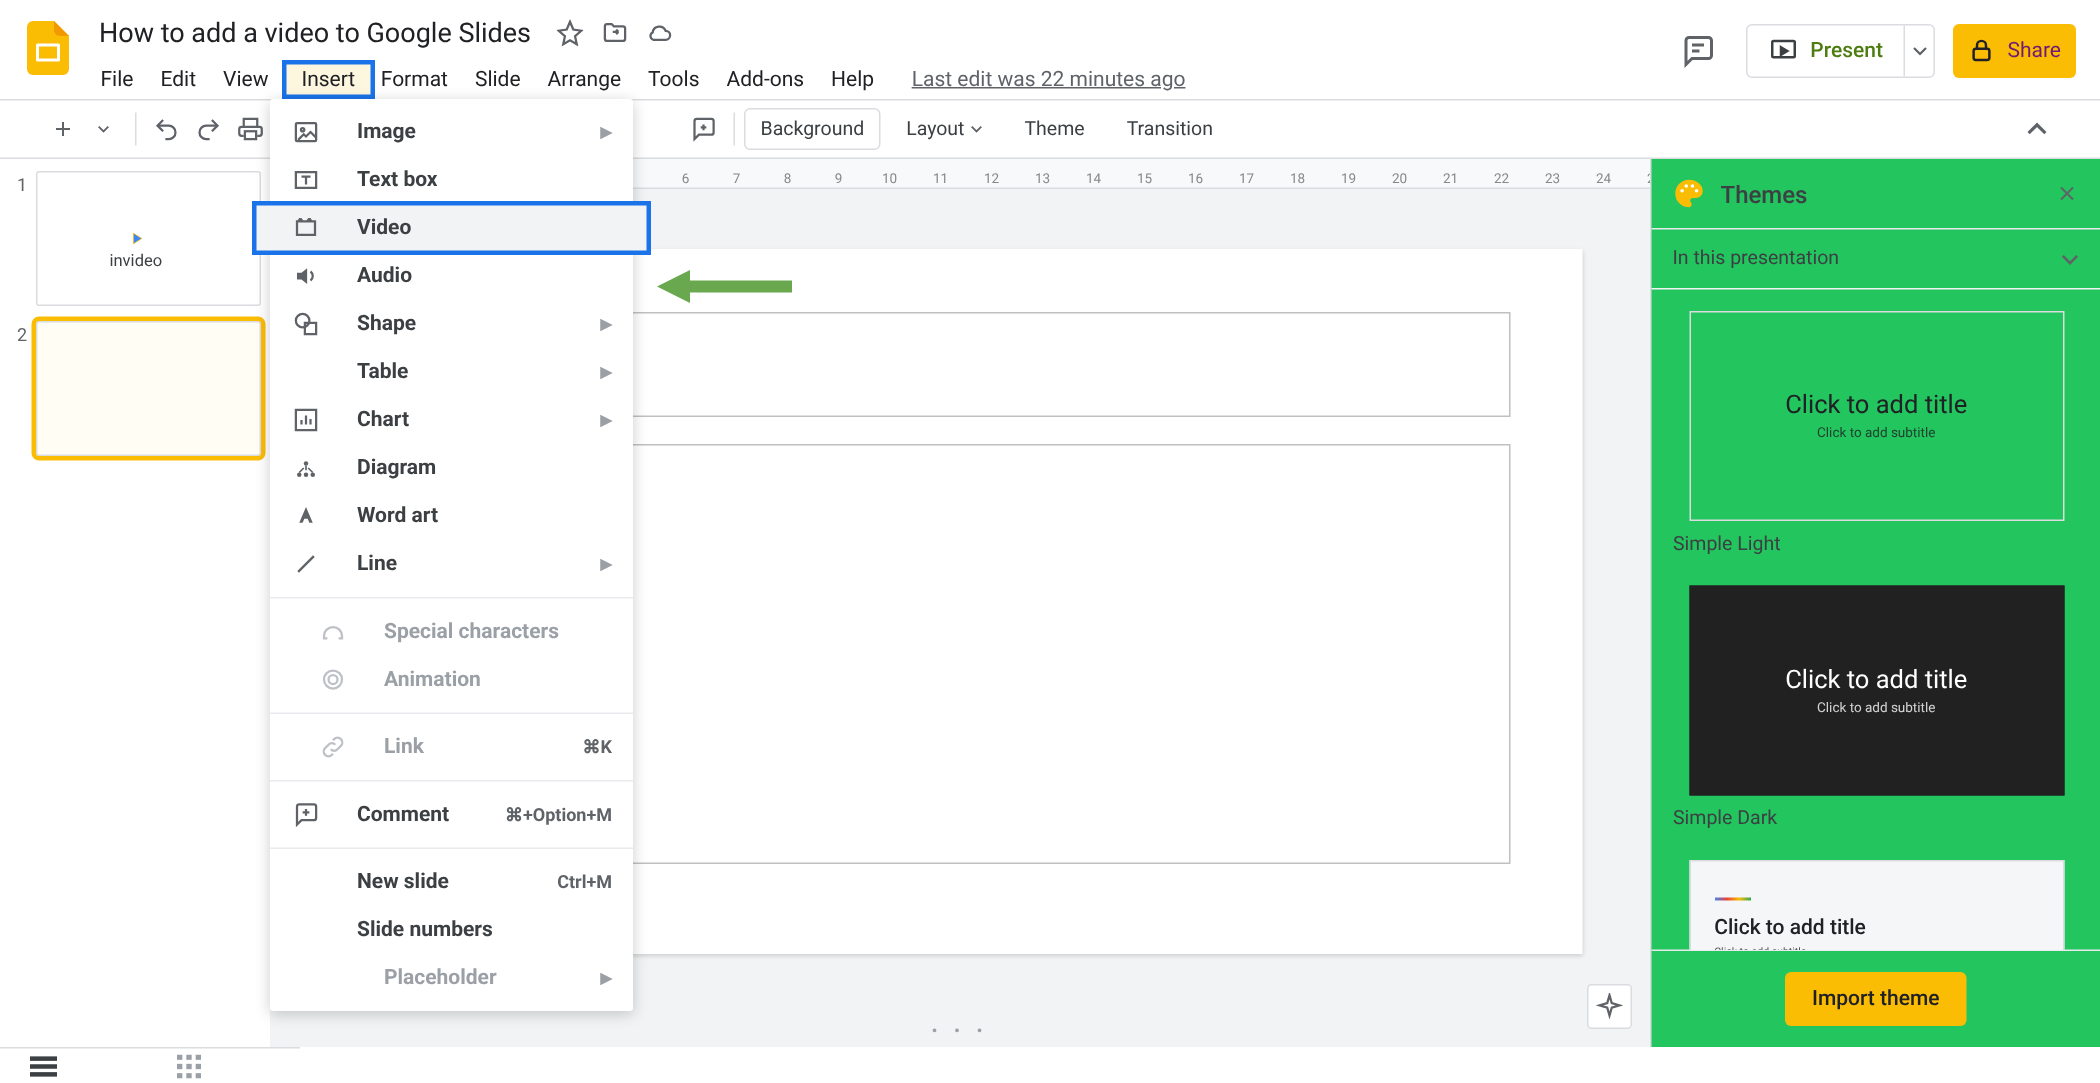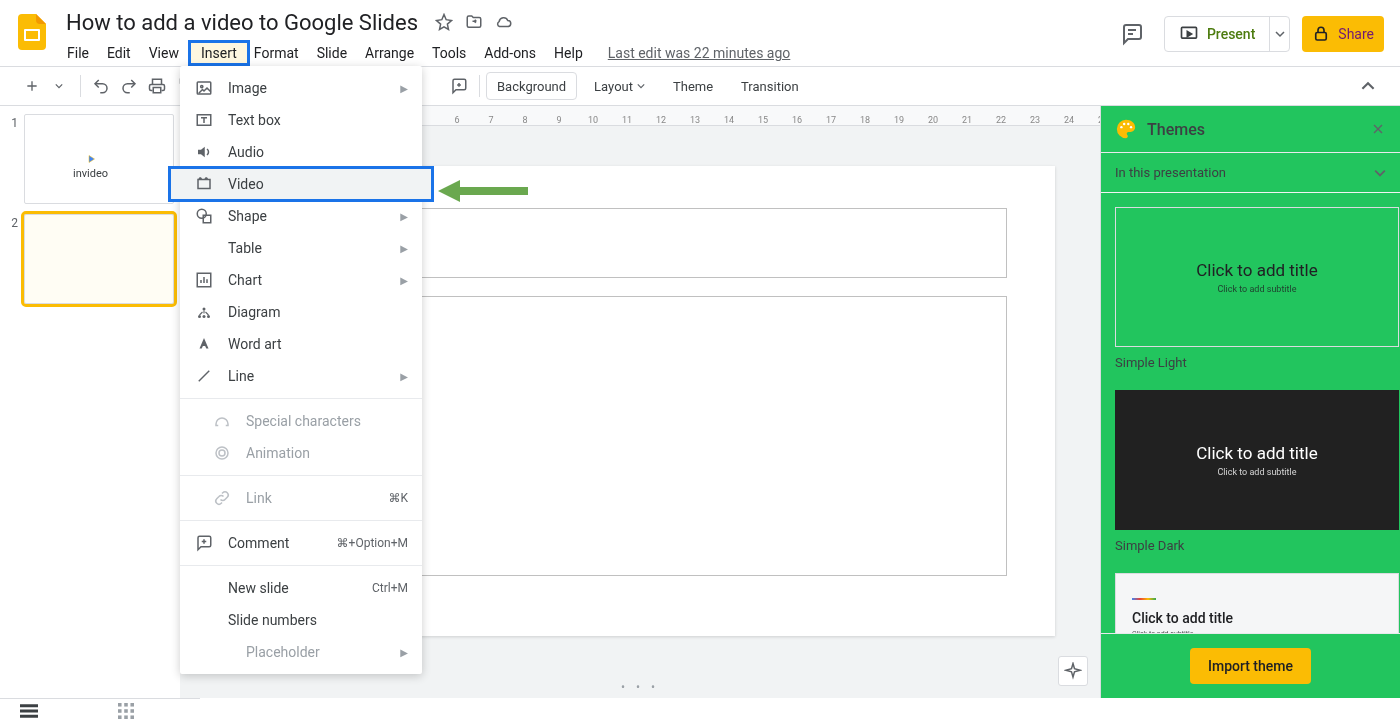--- a/index.html
+++ b/index.html
@@ -24,21 +24,21 @@
     width: 40px; height: 40px;
     display: flex; align-items: center; justify-content: center;
     margin-right: 10px; margin-top: 4px;
   }
   .title-area { flex: 1; }
   .title-row {
     display: flex; align-items: center; gap: 12px;
     height: 28px;
   }
   .doc-title {
-    font-size: 22px; font-weight: 400; color: #202124;
+    font-size: 18px; font-weight: 400; color: #202124;
     padding: 0 4px;
   }
   .title-icons { display: flex; gap: 10px; color: #5f6368; }
   .title-icons .ic { width: 20px; height: 20px; display:flex;align-items:center;justify-content:center;cursor:pointer;}
   .menu-bar {
     display: flex; align-items: center; gap: 0;
     margin-top: 4px; margin-left: -4px;
     font-size: 14px; color: #202124;
   }
   .menu-item {
@@ -92,21 +92,21 @@
     border-radius: 4px;
     font-weight: 400; font-size: 14px; color: #701a75;
     cursor: pointer;
   }
   
   .toolbar {
     display: flex; align-items: center;
     height: 40px;
     border-top: 1px solid #dadce0;
     border-bottom: 1px solid #dadce0;
-    padding: 0 18px;
+    padding: 0 28px;
     gap: 0;
     position: relative;
     z-index: 1;
   }
   .tb-btn {
     min-width: 28px; height: 28px;
     display: flex; align-items: center; justify-content: center;
     color: #5f6368; cursor: pointer; border-radius: 3px;
     padding: 0 2px;
   }
@@ -226,21 +226,21 @@
     display: flex; justify-content: space-between; align-items:center;
     color: #3c4043; font-size: 13px;
     border-bottom: 1px solid #f1f3f4;
     cursor:pointer;
   }
   .themes-list {
     flex: 1; overflow-y: auto;
     padding: 14px;
   }
   .theme-card {
-    width: 284px; height: 140px;
+    width: 250px; height: 140px;
     border: 1px solid #dadce0;
     margin: 0 auto 8px;
     display:flex;align-items:center;justify-content:center;flex-direction:column;
     cursor:pointer;
   }
   .theme-card.dark { background: #212121; color: #fff; border-color:#212121;}
   .theme-title { font-size: 17px; }
   .theme-sub { font-size: 9px; margin-top:4px; opacity:0.8;}
   .theme-name { font-size: 13px; color:#3c4043; margin-bottom: 20px;}
   .theme-card.streamline {
@@ -285,21 +285,22 @@
     box-shadow: 0 2px 10px rgba(0,0,0,0.2);
     border-radius: 2px;
     z-index: 1000;
     padding: 6px 0;
     font-size: 14px; color: #3c4043;
   }
   .dd-item {
     display: flex; align-items: center;
     height: 32px; padding: 0 14px;
     cursor: pointer;
-    gap: 14px;
+    gap: 24px;
+    font-weight: bold;
   }
   .dd-item.highlighted {
     outline: 3px solid #1a73e8;
     outline-offset: -1px;
     background: #f1f3f4;
     position:relative;
     margin: 0 -10px;
     padding: 0 24px;
     width: calc(100% + 20px);
   }
@@ -602,37 +603,37 @@
   </div>
   <div class="dd-item">
     <span class="dd-icon">
         <svg width="18" height="18" viewBox="0 0 24 24" fill="none" stroke="currentColor" stroke-width="2">
           <rect x="3" y="5" width="18" height="14"></rect>
           <path d="M8 9h8M12 9v7"></path>
         </svg>
       </span>
     <span class="dd-label">Text box</span>
   </div>
+  <div class="dd-item highlighted">
+    <span class="dd-icon">
+        <svg width="18" height="18" viewBox="0 0 24 24" fill="currentColor">
+          <path d="M4 6h16v12H4z" fill="none" stroke="currentColor" stroke-width="2"></path>
+          <path d="M4 6l2-3h2l2 3M12 6l2-3h2l2 3"></path>
+        </svg>
+      </span>
+    <span class="dd-label">Video</span>
+  </div>
   <div class="dd-item">
     <span class="dd-icon">
         <svg width="18" height="18" viewBox="0 0 24 24" fill="currentColor">
           <path d="M4 9v6h4l5 4V5L8 9H4z"></path>
           <path d="M16 8a5 5 0 0 1 0 8" fill="none" stroke="currentColor" stroke-width="2"></path>
         </svg>
       </span>
     <span class="dd-label">Audio</span>
-  </div>
-  <div class="dd-item highlighted">
-    <span class="dd-icon">
-        <svg width="18" height="18" viewBox="0 0 24 24" fill="currentColor">
-          <path d="M4 6h16v12H4z" fill="none" stroke="currentColor" stroke-width="2"></path>
-          <path d="M4 6l2-3h2l2 3M12 6l2-3h2l2 3"></path>
-        </svg>
-      </span>
-    <span class="dd-label">Video</span>
   </div>
   <div class="dd-item">
     <span class="dd-icon">
         <svg width="18" height="18" viewBox="0 0 24 24" fill="none" stroke="currentColor" stroke-width="2">
           <circle cx="9" cy="9" r="6"></circle>
           <rect x="11" y="11" width="10" height="10"></rect>
         </svg>
       </span>
     <span class="dd-label">Shape</span>
     <span class="dd-arrow">▶</span>

